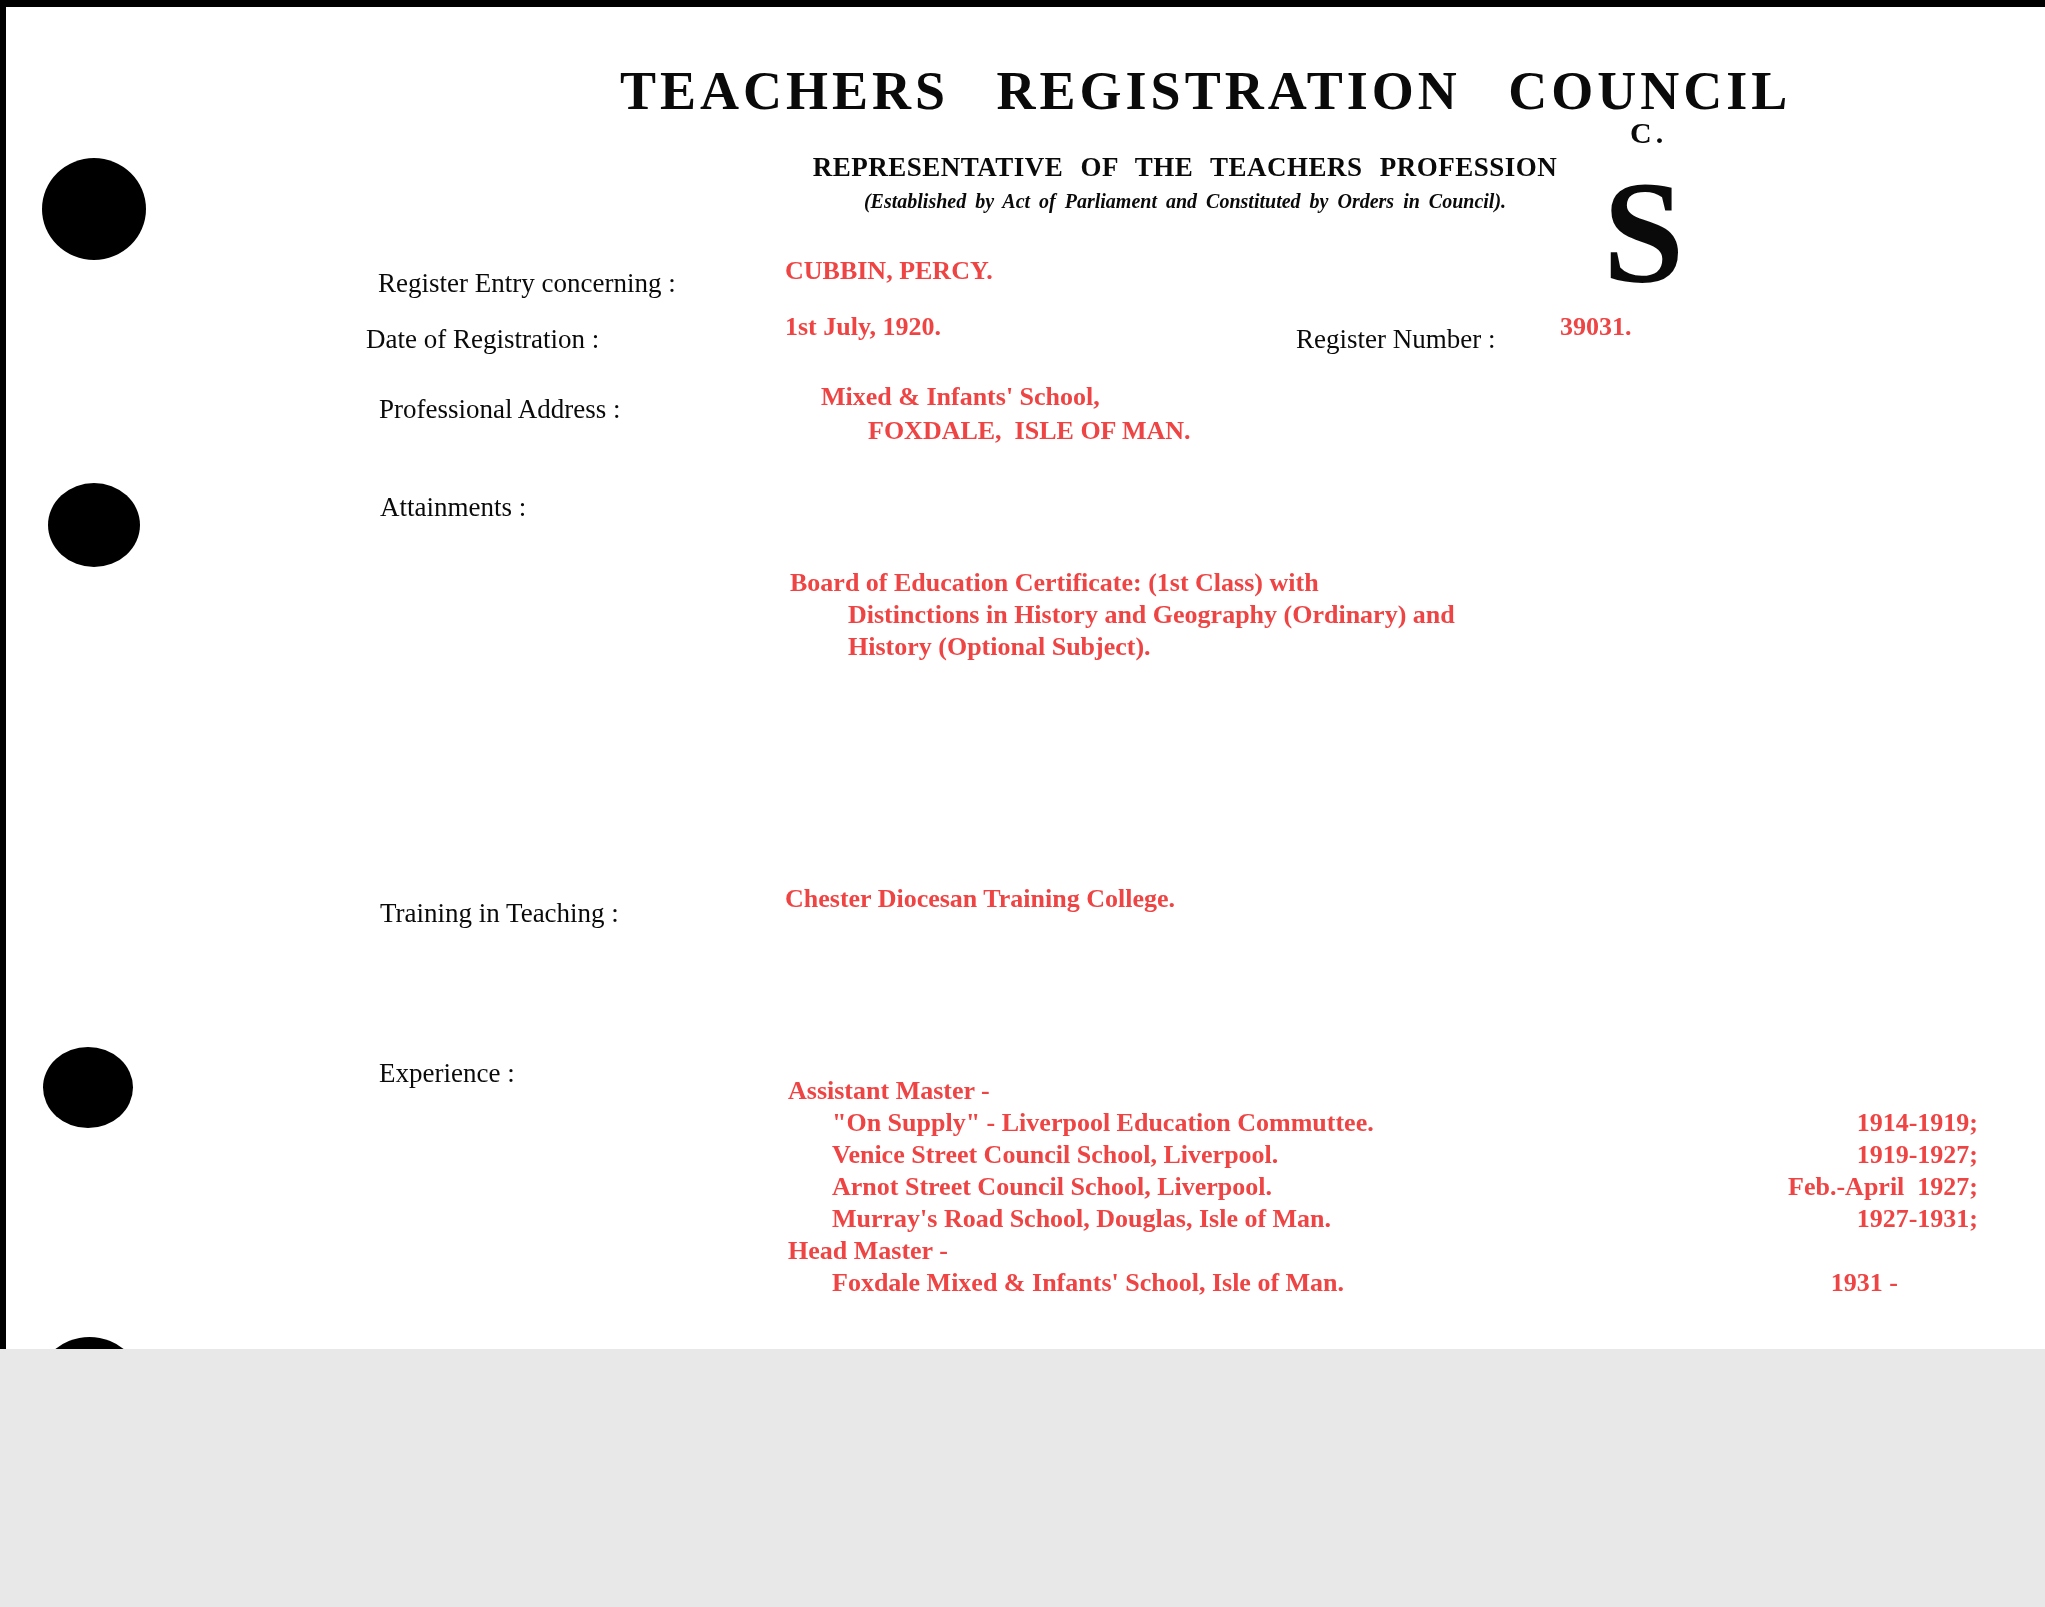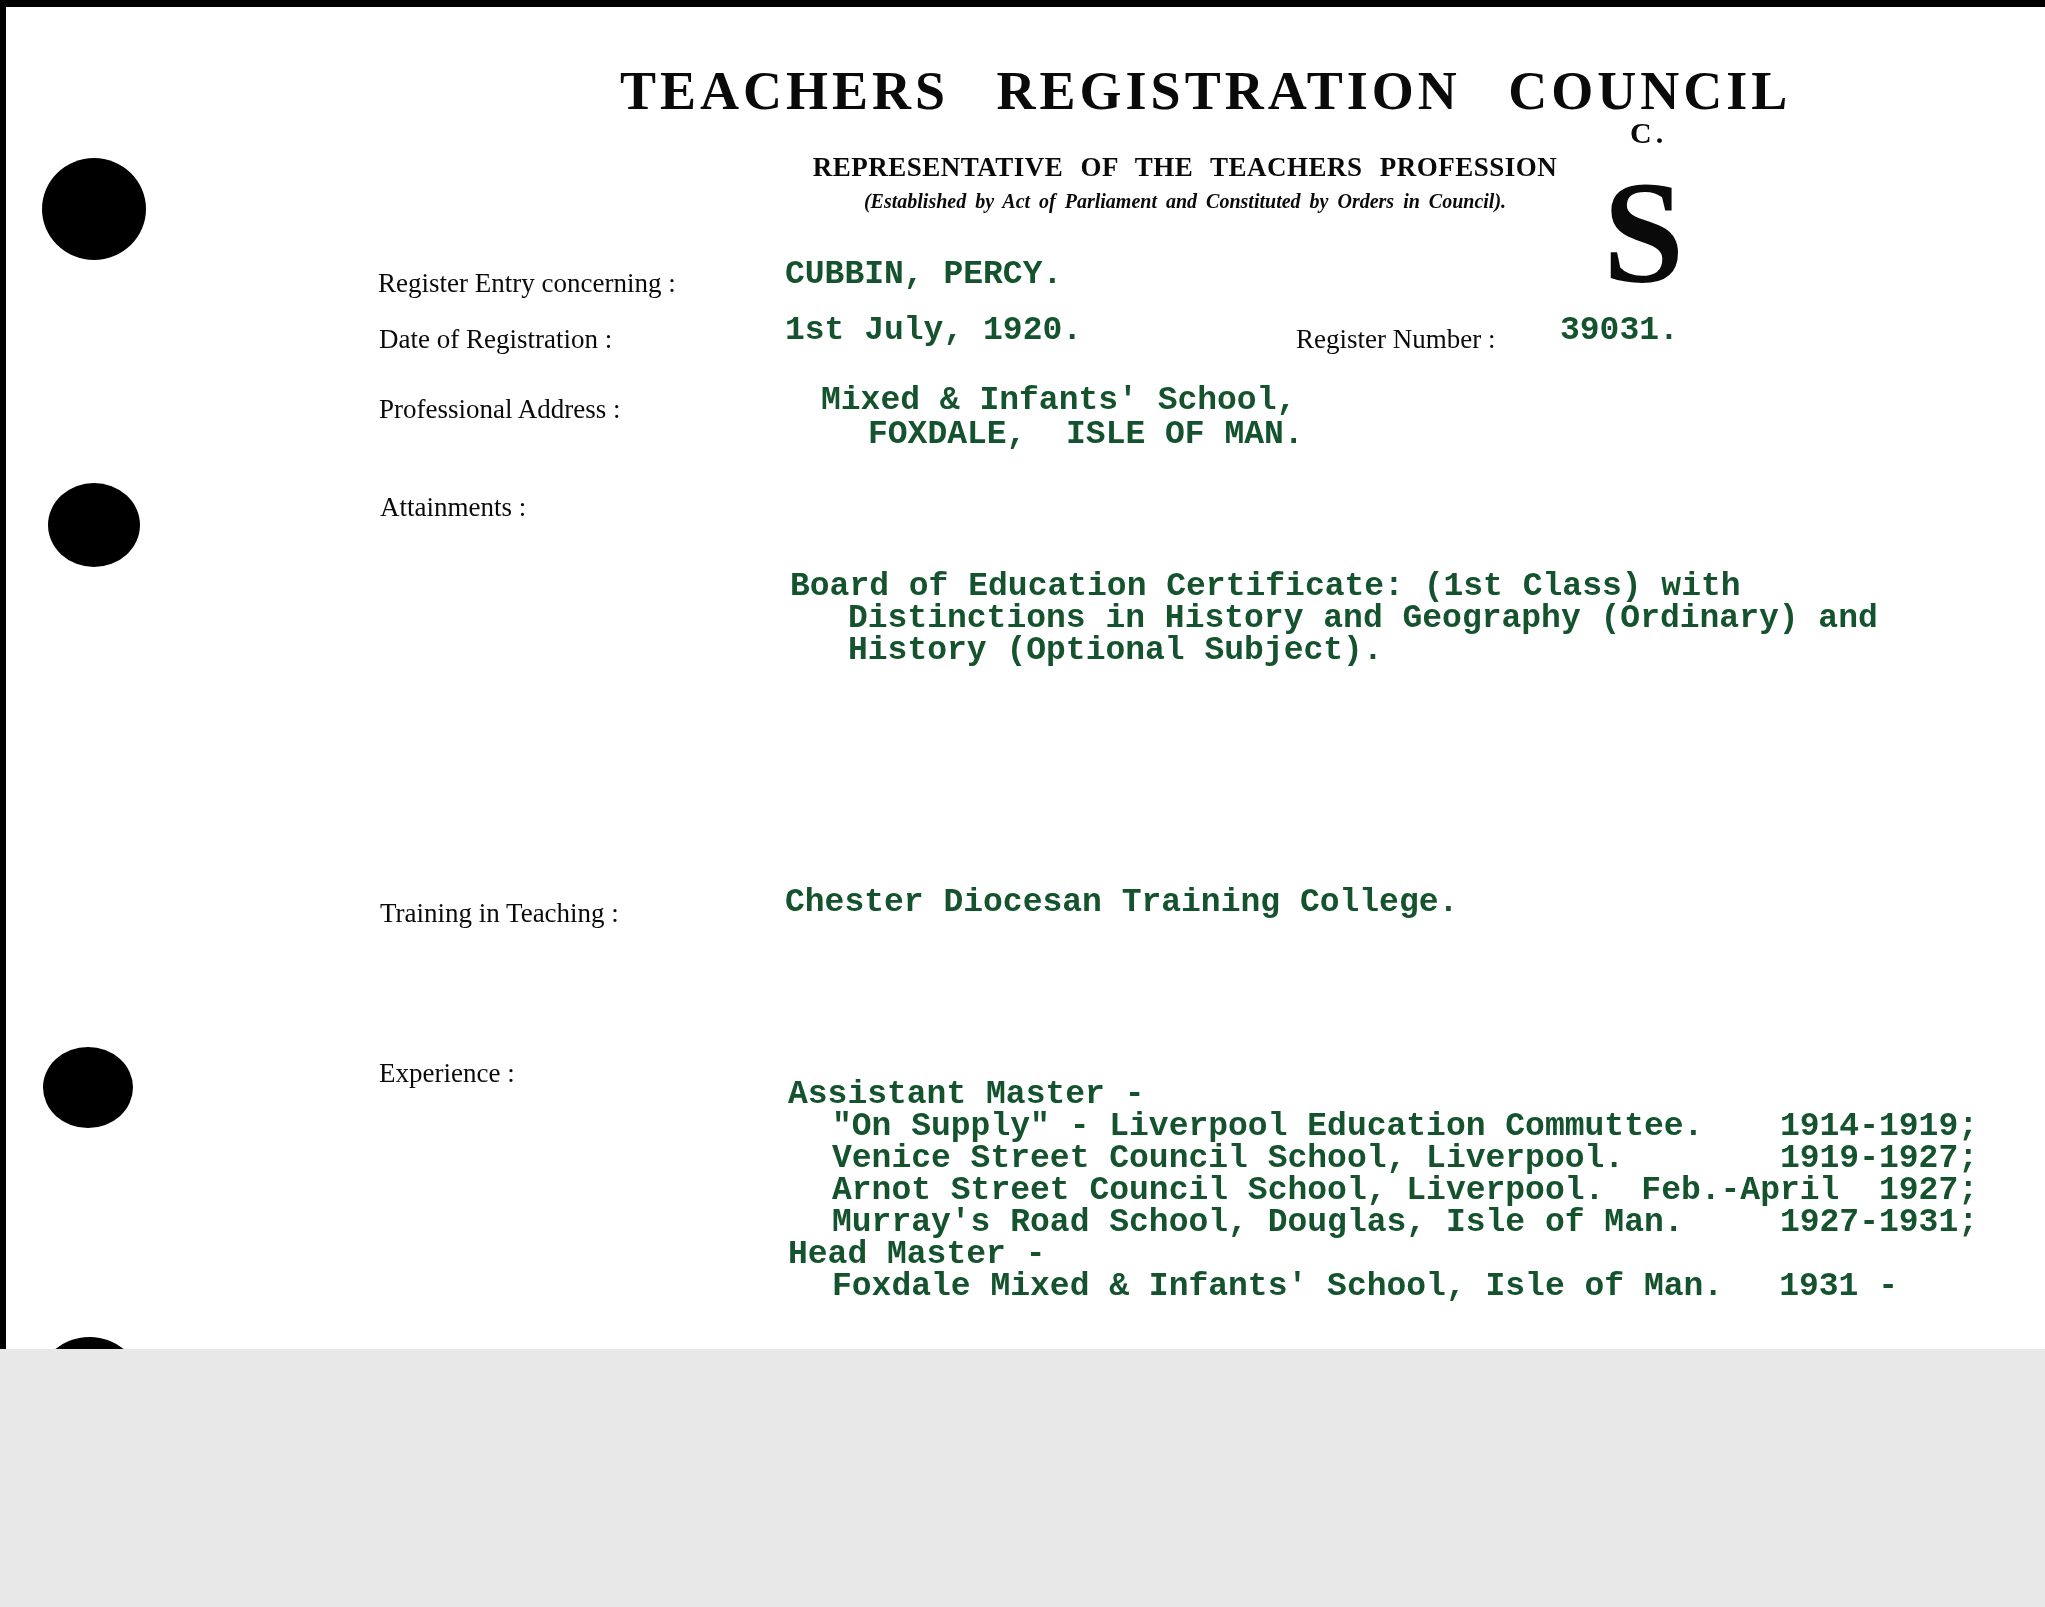--- a/index.html
+++ b/index.html
@@ -25,27 +25,27 @@
   .hdr-box{left:620px;width:1130px;text-align:center;white-space:nowrap;}
   .title{top:60px;font-size:54px;font-weight:bold;letter-spacing:4px;word-spacing:30px;}
   .subtitle{top:152px;font-size:27px;font-weight:bold;letter-spacing:0.5px;word-spacing:10px;}
   .established{top:190px;font-size:20px;font-weight:bold;font-style:italic;word-spacing:4px;}
   .corner-c{left:1630px;top:116px;font-size:30px;font-weight:bold;letter-spacing:4px;}
   .stamp-s{left:1603px;top:160px;font-size:146px;font-weight:bold;line-height:1;}
   
   .lbl{font-size:27px;color:#0a0a0a;white-space:nowrap;}
   
   .tw{
-    font-family:Liberation Mono, monospace;
-    font-size:33px;font-weight:700;color:#14532d;
+    font-family:Liberation Serif, serif;
+    font-size:26px;font-weight:700;color:#ef4444;
     white-space:pre;line-height:1;
   }
   .lbl-register-entry{left:378px;top:268px;}
   .val-register-entry{left:785px;top:258px;}
-  .lbl-date-reg{left:379px;top:324px;}
+  .lbl-date-reg{left:366px;top:324px;}
   .val-date-reg{left:785px;top:314px;}
   .lbl-reg-num{left:1296px;top:324px;}
   .val-reg-num{left:1560px;top:314px;}
   .lbl-address{left:379px;top:394px;}
   .val-address1{left:785px;top:384px;margin-left:36px;}
   .val-address2{left:868px;top:418px;}
   .lbl-attain{left:380px;top:492px;}
   .att-line1{left:790px;top:570px;}
   .att-line2{left:848px;top:602px;}
   .att-line3{left:848px;top:634px;}

